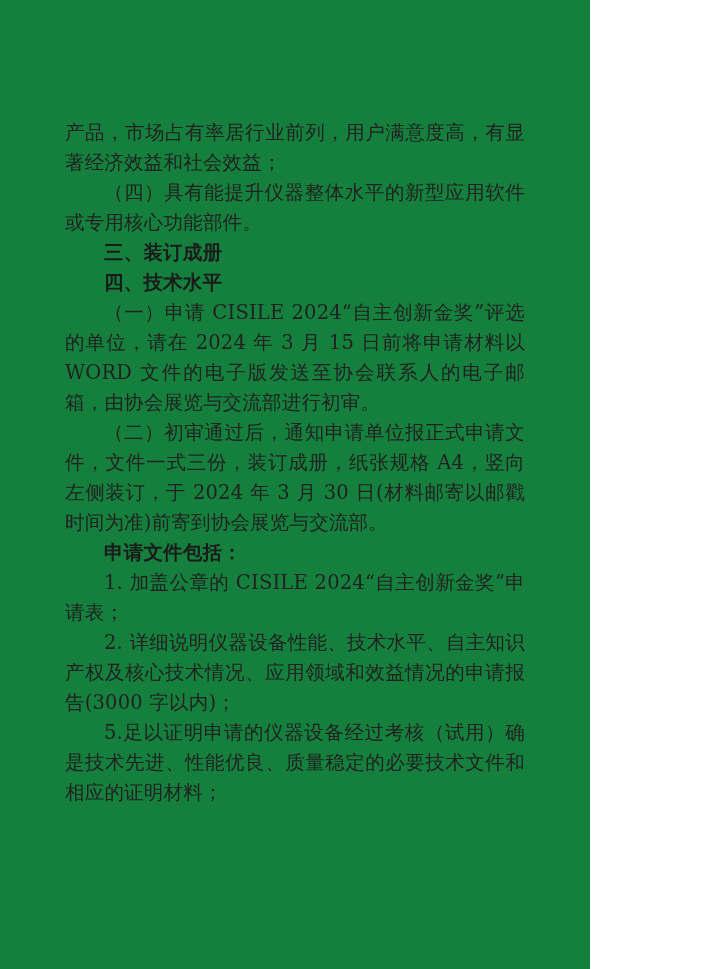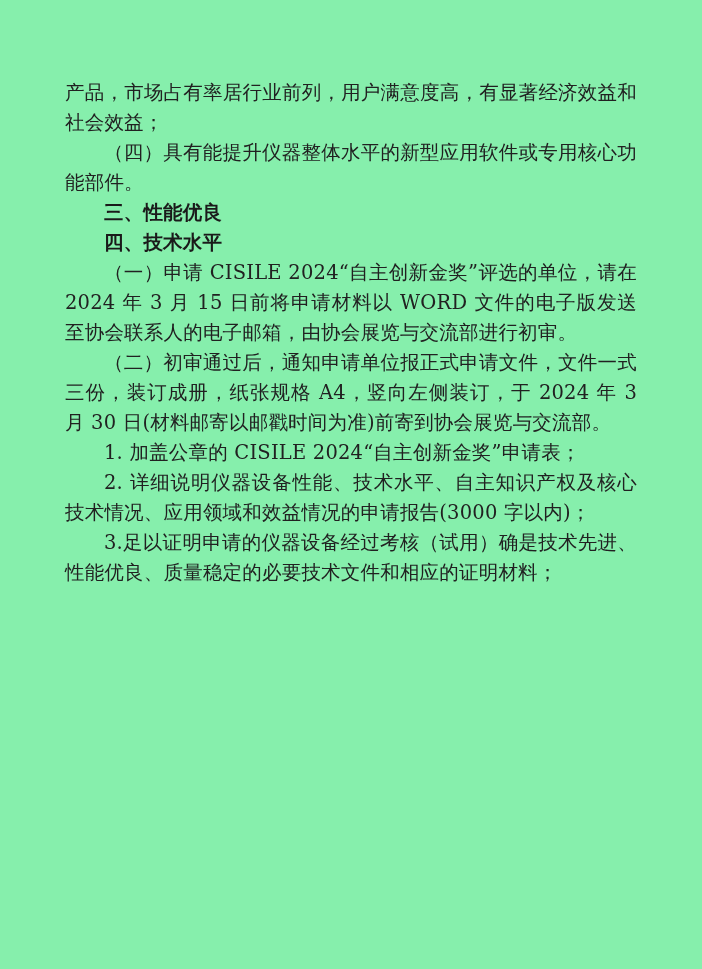--- a/index.html
+++ b/index.html
@@ -8,24 +8,24 @@
     background: #ffffff;
   }
   body {
     width: 702px;
     height: 969px;
     overflow: hidden;
     color: #212121;
   }
   .page {
     box-sizing: border-box;
-    width: 702px;
+    width: 590px;
     height: 969px;
-    background: #86efac;
-    padding: 78px 65px 0 65px;
+    background: #15803d;
+    padding: 118px 65px 0 65px;
   }
   .para {
     margin: 0;
     font-family: "DejaVu Serif", "Liberation Serif", serif;
     font-size: 19.5px;
     line-height: 30px;
     text-align: justify;
     text-justify: inter-character;
     letter-spacing: 0.2px;
     color: #212121;
@@ -51,31 +51,32 @@
 </style>
 </head>
 <body>
 
 <div class="page">
 
   <p class="para">产品，市场占有率居行业前列，用户满意度高，有显著经济效益和社会效益；</p>
 
   <p class="para indent">（四）具有能提升仪器整体水平的新型应用软件或专用核心功能部件。</p>
 
-  <p class="heading">三、性能优良</p>
+  <p class="heading">三、装订成册</p>
 
 
 
 
   <p class="heading">四、技术水平</p>
 
   <p class="para indent">（一）申请 CISILE 2024“自主创新金奖”评选的单位，请在 2024 年 3 月 15 日前将申请材料以 WORD 文件的电子版发送至协会联系人的电子邮箱，由协会展览与交流部进行初审。</p>
 
   <p class="para indent">（二）初审通过后，通知申请单位报正式申请文件，文件一式三份，装订成册，纸张规格 A4，竖向左侧装订，于 2024 年 3 月 30 日(材料邮寄以邮戳时间为准)前寄到协会展览与交流部。</p>
 
+  <p class="para indent bold-sub">申请文件包括：</p>
 
   <p class="para indent">1. 加盖公章的 CISILE 2024“自主创新金奖”申请表；</p>
 
   <p class="para indent">2. 详细说明仪器设备性能、技术水平、自主知识产权及核心技术情况、应用领域和效益情况的申请报告(3000 字以内)；</p>
 
-  <p class="para indent">3.足以证明申请的仪器设备经过考核（试用）确是技术先进、性能优良、质量稳定的必要技术文件和相应的证明材料；</p>
+  <p class="para indent">5.足以证明申请的仪器设备经过考核（试用）确是技术先进、性能优良、质量稳定的必要技术文件和相应的证明材料；</p>
 
 </div>
 
 </body></html>

